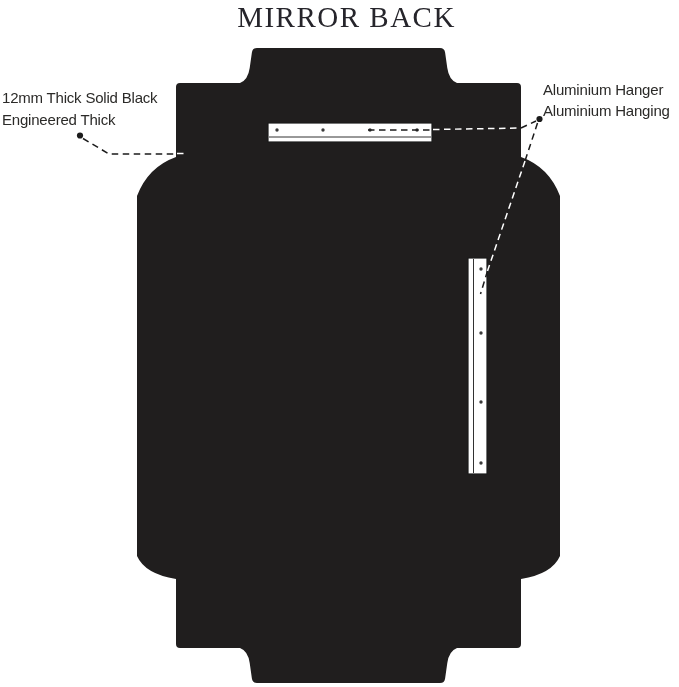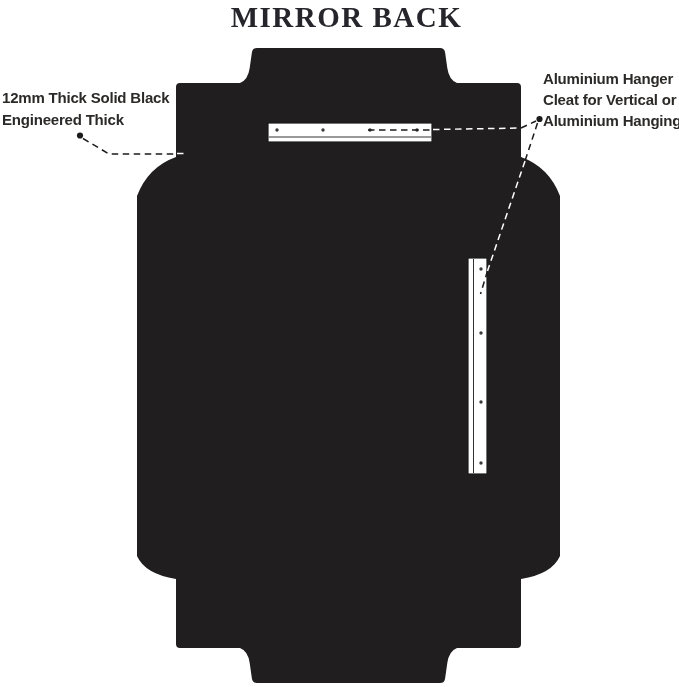--- a/index.html
+++ b/index.html
@@ -13,21 +13,20 @@
     --title-text:#26252b;
     --label-text:#2b2a28;
   }
   html,body{margin:0;padding:0;}
   body{background:var(--background);font-family:"Liberation Sans",sans-serif;}
   .stage{
     position:relative;
     width:679px;height:687px;
     background:var(--background);
     overflow:hidden;
-    font-weight:bold;
   }
   .diagram-svg{position:absolute;left:0;top:0;}
   .panel{fill:var(--panel-fill);stroke:none;}
   .cleat{fill:var(--cleat-fill);stroke:var(--cleat-stroke);stroke-width:1.2;}
   .cleat-edge{stroke:var(--cleat-stroke);stroke-width:0.9;fill:none;}
   .screw{fill:var(--screw-dot);}
   .leader-dark{stroke:var(--leader-on-white);stroke-width:1.5;fill:none;stroke-dasharray:6.5 4.5;}
   .leader-light{stroke:var(--leader-on-black);stroke-width:1.5;fill:none;stroke-dasharray:6.5 4.5;}
   .leader-dot{fill:var(--leader-on-white);}
   .diagram-title{
@@ -40,21 +39,21 @@
     white-space:nowrap;
   }
   .callout{
     position:absolute;
     color:var(--label-text);
     font-size:15px;line-height:22px;
     letter-spacing:-0.2px;
     white-space:nowrap;
   }
   .callout-wood{left:2px;top:87px;}
-  .callout-hanger{left:543px;top:68px;line-height:21px;}
+  .callout-hanger{left:543px;top:79px;line-height:21px;}
 </style>
 </head>
 <body>
 
 <div class="stage">
 
   <svg class="diagram-svg" width="679" height="687" viewBox="0 0 679 687" xmlns="http://www.w3.org/2000/svg">
 
     <path class="panel" d="M 257 48
          L 440 48
@@ -130,17 +129,16 @@
 
   <div class="diagram-title">MIRROR BACK</div>
 
   <div class="callout callout-wood">
     <div>12mm Thick Solid Black</div>
     <div>Engineered Thick</div>
   </div>
 
   <div class="callout callout-hanger">
     <div>Aluminium Hanger</div>
-    <div>Cleat for Vertical or</div>
     <div>Aluminium Hanging</div>
   </div>
 
 </div>
 
 </body></html>

